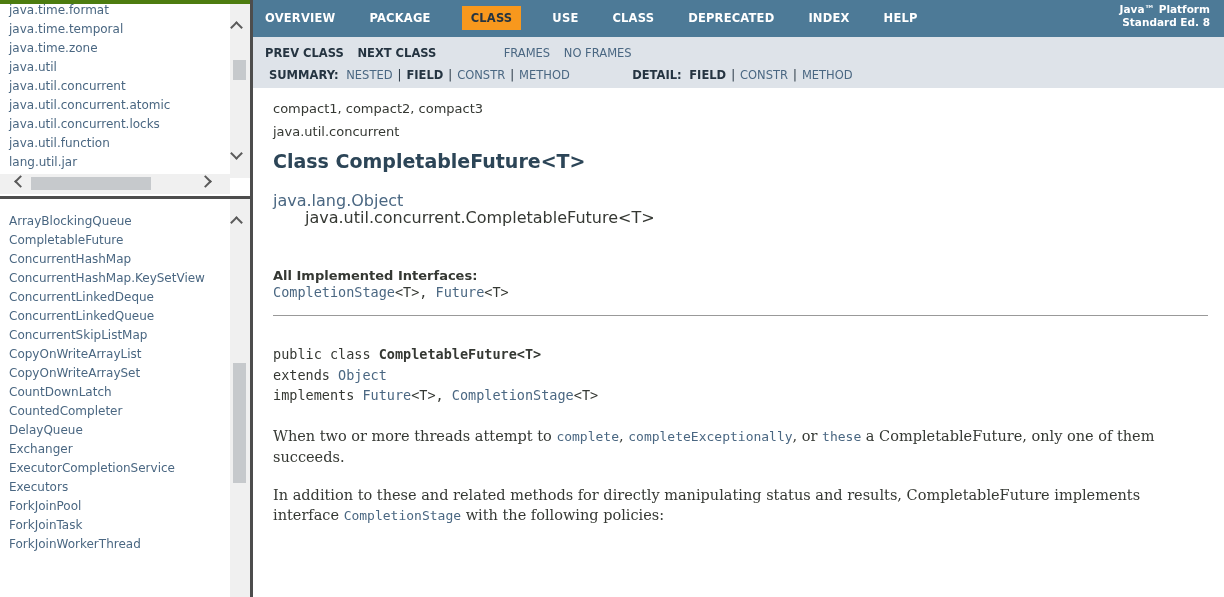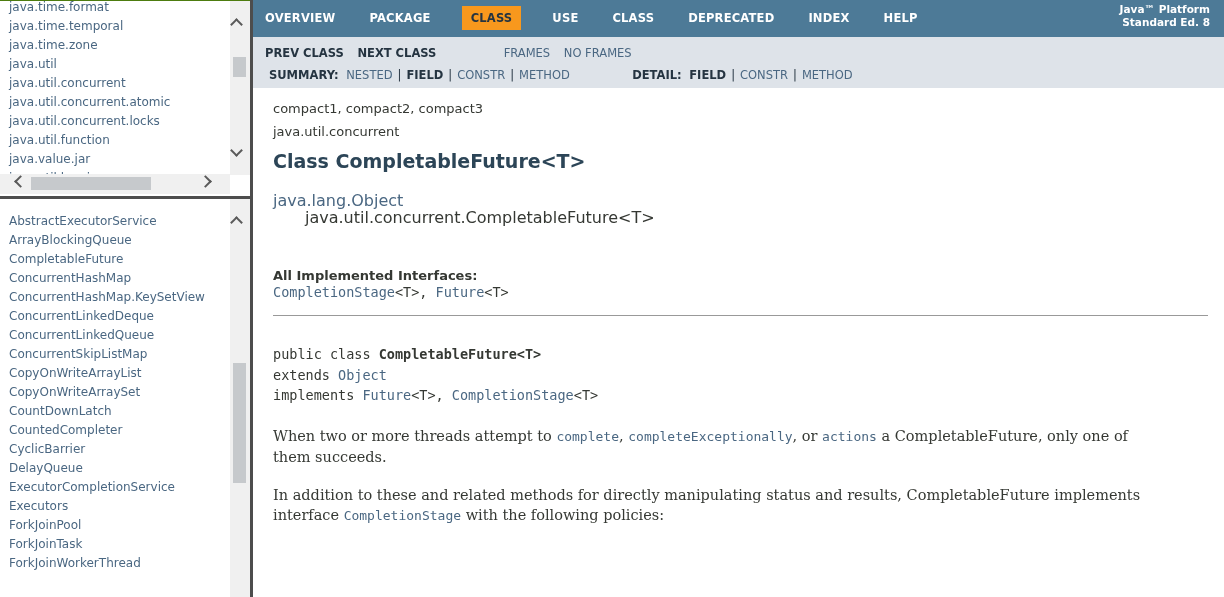--- a/index.html
+++ b/index.html
@@ -5,21 +5,21 @@
   * { box-sizing: border-box; }
   html,body { margin:0; padding:0; }
   body {
     width:1224px; height:597px; position:relative; overflow:hidden;
     background:#e9e9e9; font-family:"DejaVu Sans","Liberation Sans",sans-serif;
   }
 
   
   .frame-left-top {
     position:absolute; left:0; top:0; width:250px; height:196px;
-    background:#fff; overflow:hidden; border-top:1px solid #4d7c0f;
+    background:#fff; overflow:hidden; border-top:4px solid #4d7c0f;
   }
   .frame-left-bottom {
     position:absolute; left:0; top:199px; width:250px; height:398px;
     background:#fff; overflow:hidden;
   }
   .vdiv { position:absolute; left:250px; top:0; width:3px; height:597px; background:#4d4d4d; }
   .hdiv { position:absolute; left:0; top:196px; width:250px; height:3px; background:#4d4d4d; }
 
   .pkg-list, .cls-list {
     list-style:none; margin:0; padding:0 0 0 9px;
@@ -103,21 +103,21 @@
 <div class="frame-left-top">
   <ul class="pkg-list">
     <li><a>java.time.format</a></li>
     <li><a>java.time.temporal</a></li>
     <li><a>java.time.zone</a></li>
     <li><a>java.util</a></li>
     <li><a>java.util.concurrent</a></li>
     <li><a>java.util.concurrent.atomic</a></li>
     <li><a>java.util.concurrent.locks</a></li>
     <li><a>java.util.function</a></li>
-    <li><a>java.value.jar</a></li>
+    <li><a>lang.util.jar</a></li>
     <li><a>java.util.logging</a></li>
   </ul>
 
   <div class="sb-track-v" style="right:0; top:0; height:174px;"></div>
   <div class="chev-btn" style="right:5px; top:16px;">
       <span class="chev up" style="margin-top:3px;"></span>
     </div>
   <div class="sb-thumb" style="right:4px; top:56px; width:13px; height:20px;"></div>
   <div class="chev-btn" style="right:5px; top:145px;">
       <span class="chev down"></span>
@@ -128,34 +128,33 @@
       <span class="chev left" style="margin-left:3px;"></span>
     </div>
   <div class="sb-thumb" style="left:31px; bottom:6px; width:120px; height:13px;"></div>
   <div class="chev-btn" style="left:201px; bottom:6px;">
       <span class="chev right"></span>
     </div>
 </div>
 
 <div class="frame-left-bottom">
   <ul class="cls-list">
-    <li><a>AbstractExecutorService</a></li>
     <li><a>ArrayBlockingQueue</a></li>
     <li><a>CompletableFuture</a></li>
     <li><a>ConcurrentHashMap</a></li>
     <li><a>ConcurrentHashMap.KeySetView</a></li>
     <li><a>ConcurrentLinkedDeque</a></li>
     <li><a>ConcurrentLinkedQueue</a></li>
     <li><a>ConcurrentSkipListMap</a></li>
     <li><a>CopyOnWriteArrayList</a></li>
     <li><a>CopyOnWriteArraySet</a></li>
     <li><a>CountDownLatch</a></li>
     <li><a>CountedCompleter</a></li>
-    <li><a>CyclicBarrier</a></li>
     <li><a>DelayQueue</a></li>
+    <li><a>Exchanger</a></li>
     <li><a>ExecutorCompletionService</a></li>
     <li><a>Executors</a></li>
     <li><a>ForkJoinPool</a></li>
     <li><a>ForkJoinTask</a></li>
     <li><a>ForkJoinWorkerThread</a></li>
   </ul>
   <div class="sb-track-v" style="right:0; top:0; height:398px;"></div>
   <div class="chev-btn" style="right:5px; top:16px;">
       <span class="chev up" style="margin-top:3px;"></span>
     </div>
@@ -214,16 +213,16 @@
 
   <hr class="rule">
 
   <div class="decl mono">
     <div><span>public class </span><b>CompletableFuture&lt;T&gt;</b></div>
     <div><span>extends </span><a>Object</a></div>
     <div><span>implements </span><a>Future</a><span>&lt;T&gt;, </span><a>CompletionStage</a><span>&lt;T&gt;</span></div>
   </div>
 
 
-  <p class="desc" id="p2"><span>When two or more threads attempt to </span><a class="codelink">complete</a><span>, </span><a class="codelink">completeExceptionally</a><span>, or </span><a class="codelink">actions</a><span> a CompletableFuture, only one of them succeeds.</span></p>
+  <p class="desc" id="p2"><span>When two or more threads attempt to </span><a class="codelink">complete</a><span>, </span><a class="codelink">completeExceptionally</a><span>, or </span><a class="codelink">these</a><span> a CompletableFuture, only one of them succeeds.</span></p>
 
   <p class="desc" id="p3"><span>In addition to these and related methods for directly manipulating status and results, CompletableFuture implements interface </span><a class="codelink">CompletionStage</a><span> with the following policies:</span></p>
 </div>
 
 </body></html>

